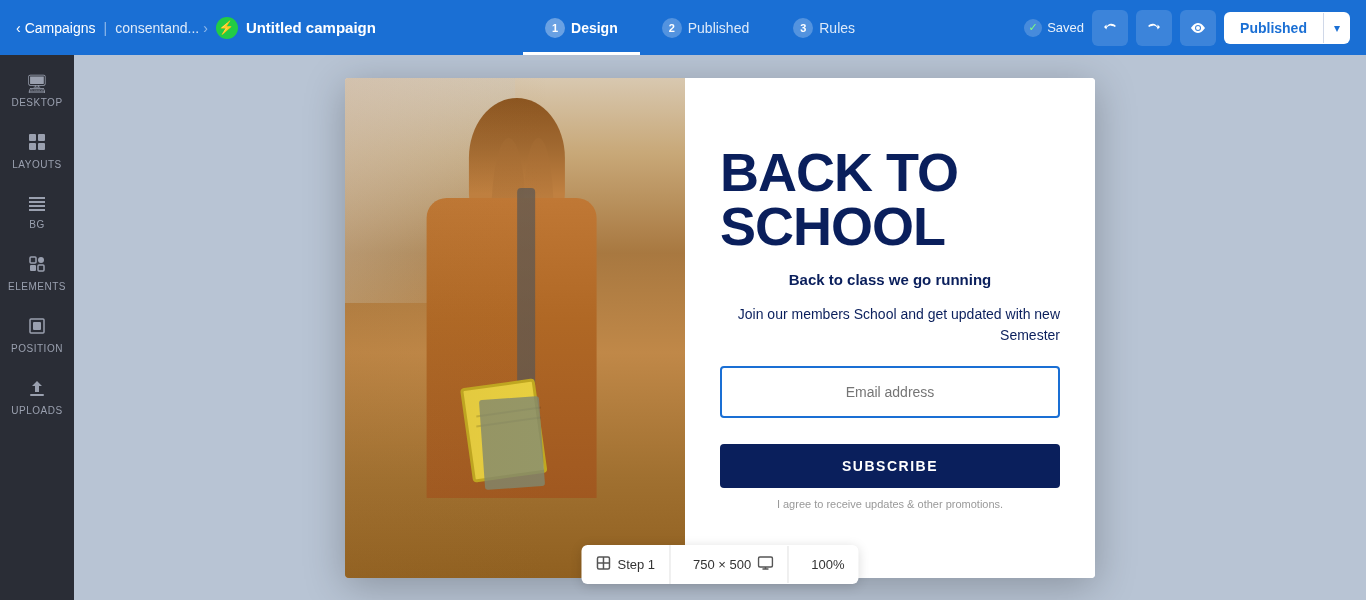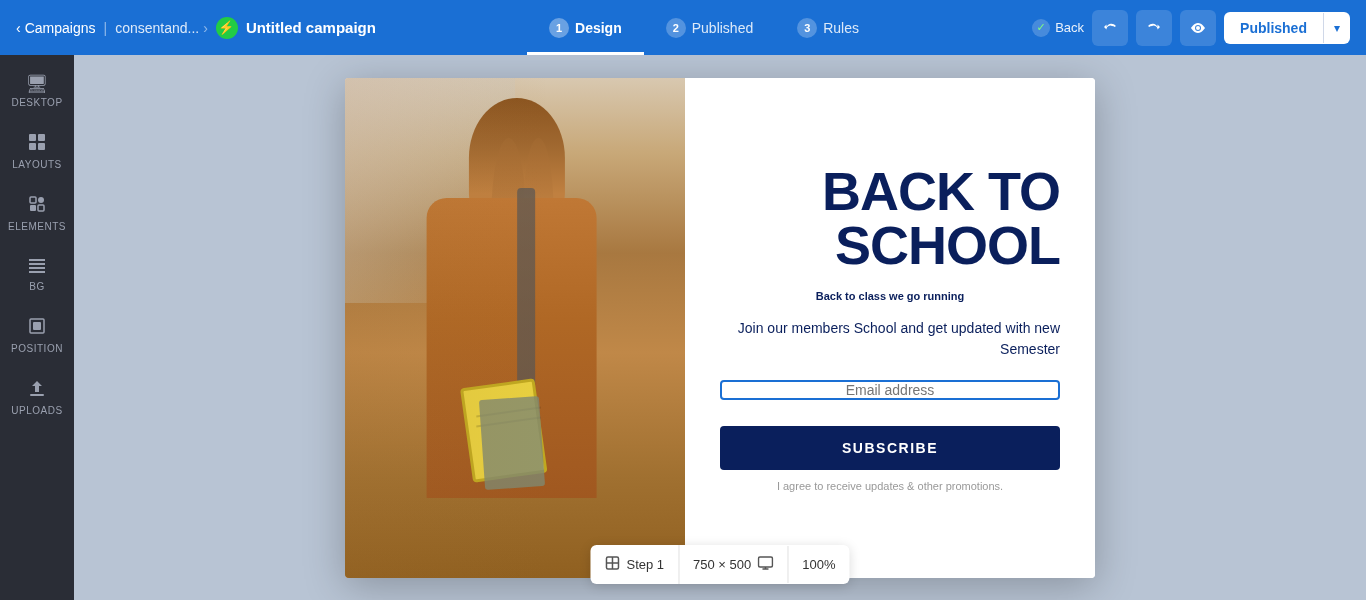--- a/index.html
+++ b/index.html
@@ -199,46 +199,46 @@
       flex-direction: column;
       align-items: center;
       justify-content: center;
       padding: 30px 35px;
       background: #fff;
     }
     .popup-headline {
       font-size: 54px;
       font-weight: 900;
       color: #0a1f5c;
-      text-align: right;
+      text-align: left;
       line-height: 1;
       margin-bottom: 18px;
       font-family: 'Arial Black', 'Impact', sans-serif;
       text-transform: uppercase;
       letter-spacing: -1px;
     }
     .popup-subheadline {
-      font-size: 11px;
+      font-size: 15px;
       font-weight: 600;
       color: #0a1f5c;
       text-align: right;
       margin-bottom: 16px;
     }
     .popup-body-text {
       font-size: 14px;
       color: #0a1f5c;
       text-align: right;
       margin-bottom: 20px;
       line-height: 1.5;
     }
     .popup-email-input {
       width: 100%;
       border: 2px solid #1a6fd4;
       border-radius: 4px;
-      padding: 0 16px;
+      padding: 16px 16px;
       font-size: 14px;
       color: #888;
       text-align: center;
       margin-bottom: 26px;
       outline: none;
     }
     .popup-subscribe-btn {
       width: 100%;
       background: #0a1f5c;
       color: #fff;
@@ -259,21 +259,21 @@
     }
 
     
     .bottom-bar {
       position: absolute;
       bottom: 16px;
       left: 50%;
       transform: translateX(-50%);
       display: flex;
       align-items: center;
-      gap: 0;
+      gap: 9px;
       background: #fff;
       border-radius: 6px;
       box-shadow: 0 2px 12px rgba(0,0,0,0.15);
       overflow: hidden;
       font-size: 13px;
       color: #333;
     }
     .bottom-bar-item {
       padding: 10px 14px;
       display: flex;
@@ -317,21 +317,21 @@
     </div>
     <div class="nav-tab">
       <span class="tab-num">3</span>
       <span>Rules</span>
     </div>
   </div>
 
   <div class="nav-actions">
     <div class="saved-badge">
       <div class="saved-check">✓</div>
-      <span>Back</span>
+      <span>Saved</span>
     </div>
     <button class="icon-btn" title="Undo">
       <svg width="16" height="16" viewBox="0 0 16 16" fill="currentColor">
         <path d="M4.5 4.5L2 7l2.5 2.5V8.5A4 4 0 0 1 10 6c1.1 0 2.1.4 2.8 1.1l1.1-1.1A5.5 5.5 0 0 0 4.5 6.9V4.5z"></path>
       </svg>
     </button>
     <button class="icon-btn" title="Redo">
       <svg width="16" height="16" viewBox="0 0 16 16" fill="currentColor">
         <path d="M11.5 4.5L14 7l-2.5 2.5V8.5A4 4 0 0 0 6 6c-1.1 0-2.1.4-2.8 1.1L2.1 6A5.5 5.5 0 0 1 11.5 6.9V4.5z"></path>
       </svg>
@@ -363,39 +363,39 @@
           <rect x="2" y="2" width="7" height="7" rx="1"></rect>
           <rect x="11" y="2" width="7" height="7" rx="1"></rect>
           <rect x="2" y="11" width="7" height="7" rx="1"></rect>
           <rect x="11" y="11" width="7" height="7" rx="1"></rect>
         </svg>
       </span>
       <span class="sidebar-label">LAYOUTS</span>
     </div>
     <div class="sidebar-item">
       <span class="sidebar-icon">
+        <svg width="20" height="18" viewBox="0 0 20 18" fill="currentColor">
+          <line x1="2" y1="4" x2="18" y2="4" stroke="currentColor" stroke-width="2"></line>
+          <line x1="2" y1="8" x2="18" y2="8" stroke="currentColor" stroke-width="2"></line>
+          <line x1="2" y1="12" x2="18" y2="12" stroke="currentColor" stroke-width="2"></line>
+          <line x1="2" y1="16" x2="18" y2="16" stroke="currentColor" stroke-width="2"></line>
+        </svg>
+      </span>
+      <span class="sidebar-label">BG</span>
+    </div>
+    <div class="sidebar-item">
+      <span class="sidebar-icon">
         <svg width="20" height="20" viewBox="0 0 20 20" fill="currentColor">
           <rect x="3" y="3" width="6" height="6" rx="1" fill="none" stroke="currentColor" stroke-width="1.5"></rect>
           <rect x="11" y="3" width="6" height="6" rx="3"></rect>
           <rect x="3" y="11" width="6" height="6" rx="1"></rect>
           <rect x="11" y="11" width="6" height="6" rx="1" fill="none" stroke="currentColor" stroke-width="1.5"></rect>
         </svg>
       </span>
       <span class="sidebar-label">ELEMENTS</span>
-    </div>
-    <div class="sidebar-item">
-      <span class="sidebar-icon">
-        <svg width="20" height="18" viewBox="0 0 20 18" fill="currentColor">
-          <line x1="2" y1="4" x2="18" y2="4" stroke="currentColor" stroke-width="2"></line>
-          <line x1="2" y1="8" x2="18" y2="8" stroke="currentColor" stroke-width="2"></line>
-          <line x1="2" y1="12" x2="18" y2="12" stroke="currentColor" stroke-width="2"></line>
-          <line x1="2" y1="16" x2="18" y2="16" stroke="currentColor" stroke-width="2"></line>
-        </svg>
-      </span>
-      <span class="sidebar-label">BG</span>
     </div>
     <div class="sidebar-item">
       <span class="sidebar-icon">
         <svg width="20" height="20" viewBox="0 0 20 20" fill="none" stroke="currentColor" stroke-width="1.5">
           <rect x="3" y="3" width="14" height="14" rx="1"></rect>
           <rect x="6" y="6" width="8" height="8" rx="1" fill="currentColor" stroke="none"></rect>
         </svg>
       </span>
       <span class="sidebar-label">POSITION</span>
     </div>

